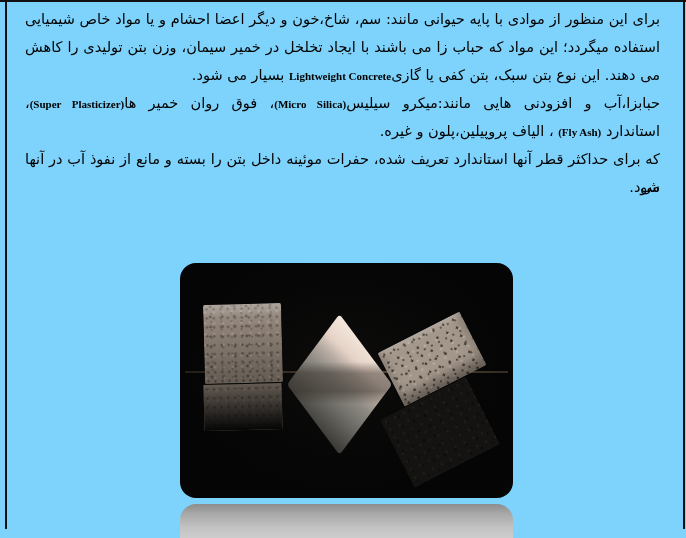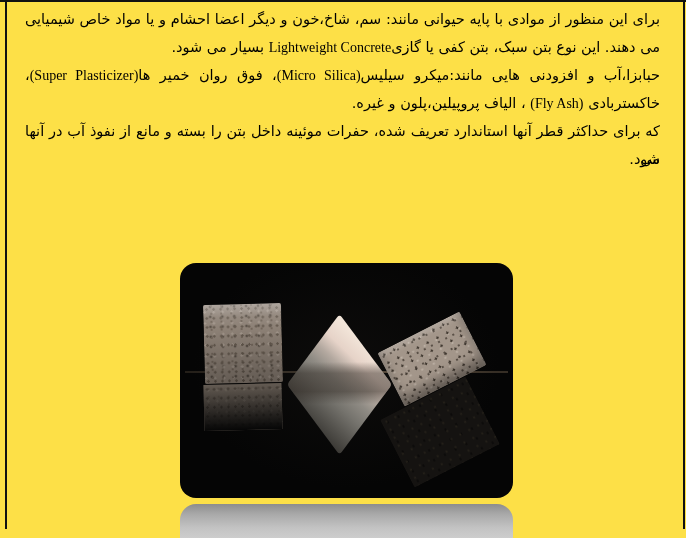--- a/index.html
+++ b/index.html
@@ -1,36 +1,36 @@
 <!DOCTYPE html>
 <html lang="fa"><head>
 <meta charset="utf-8">
 <style>
   html,body{margin:0;padding:0;background:#ffffff;}
   .page{
-    position:relative;width:686px;height:538px;background:#fde047;
+    position:relative;width:686px;height:538px;background:#7dd3fc;
     overflow:hidden;font-family:"DejaVu Sans",sans-serif;color:#000;
   }
   
   .border-top{position:absolute;left:0;top:0;width:686px;height:2px;background:#111;}
   .border-left{position:absolute;left:5px;top:0;width:2px;height:529px;background:#111;}
   .border-right{position:absolute;left:683px;top:0;width:2px;height:529px;background:#111;}
 
   
   .text-block{
     position:absolute;right:26px;left:25px;top:5px;direction:rtl;
   }
   .line{
     margin:0;height:28px;line-height:28px;font-size:14.5px;
     text-align:right;white-space:nowrap;overflow:visible;
   }
   .line.full{white-space:normal;text-align:justify;text-align-last:justify;}
   .latin{
     font-family:"Liberation Serif","DejaVu Serif",serif;
-    font-size:14px;line-height:1;direction:ltr;unicode-bidi:embed;
+    font-size:11px;line-height:1;direction:ltr;unicode-bidi:embed;font-weight:bold;
   }
 
   
   .figure{position:absolute;left:0;top:0;margin:0;padding:0;}
   .photo{
     position:absolute;left:180px;top:263px;width:333px;height:235px;
     background:radial-gradient(ellipse at 50% 45%, #0d0c0b 0%, #050505 65%);
     border-radius:16px;overflow:hidden;
   }
   .mirror-line{
@@ -107,23 +107,24 @@
 <body>
 
 <div class="page">
 
   <div class="border-top"></div>
   <div class="border-left"></div>
   <div class="border-right"></div>
 
   <div class="text-block">
     <p class="line full"><span>برای این منظور از موادی با پایه حیوانی مانند: سم، شاخ،خون و دیگر اعضا احشام و یا مواد خاص شیمیایی</span></p>
+    <p class="line full"><span>استفاده میگردد؛ این مواد که حباب زا می باشند با ایجاد تخلخل در خمیر سیمان، وزن بتن تولیدی را کاهش</span></p>
     <p class="line"><span>می دهند. این نوع بتن سبک، بتن کفی یا گازی</span><span class="latin">Lightweight Concrete</span><span> بسیار می شود.</span></p>
     <p class="line full"><span>حبابزا،آب و افزودنی هایی مانند:میکرو سیلیس</span><span class="latin">(Micro Silica)</span><span>، فوق روان خمیر ها</span><span class="latin">(Super Plasticizer)</span><span>،</span></p>
-    <p class="line"><span>خاکستربادی </span><span class="latin">(Fly Ash)</span><span> ، الیاف پروپیلین،پلون و غیره.</span></p>
+    <p class="line"><span>استاندارد </span><span class="latin">(Fly Ash)</span><span> ، الیاف پروپیلین،پلون و غیره.</span></p>
     <p class="line full"><span>که برای حداکثر قطر آنها استاندارد تعریف شده، حفرات موئینه داخل بتن را بسته و مانع از نفوذ آب در آنها می</span></p>
     <p class="line"><span>شود.</span></p>
   </div>
 
   <figure class="figure">
     <div class="photo">
       <div class="mirror-line"></div>
       <div class="cube-porous-refl"></div>
       <div class="cube-porous"></div>
       <div class="cube-shiny"></div>

